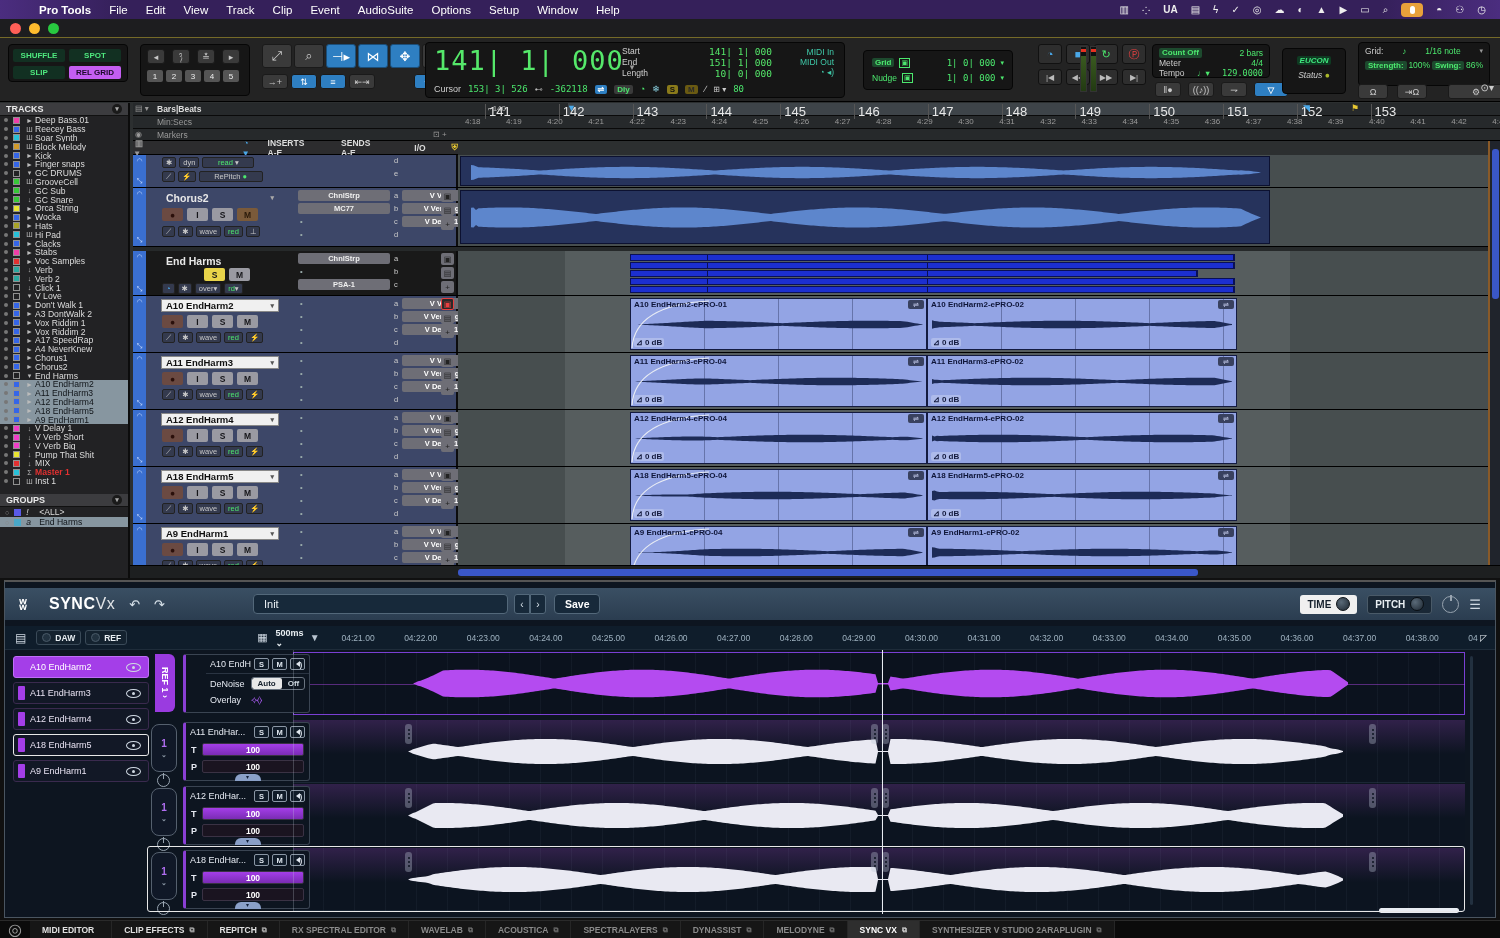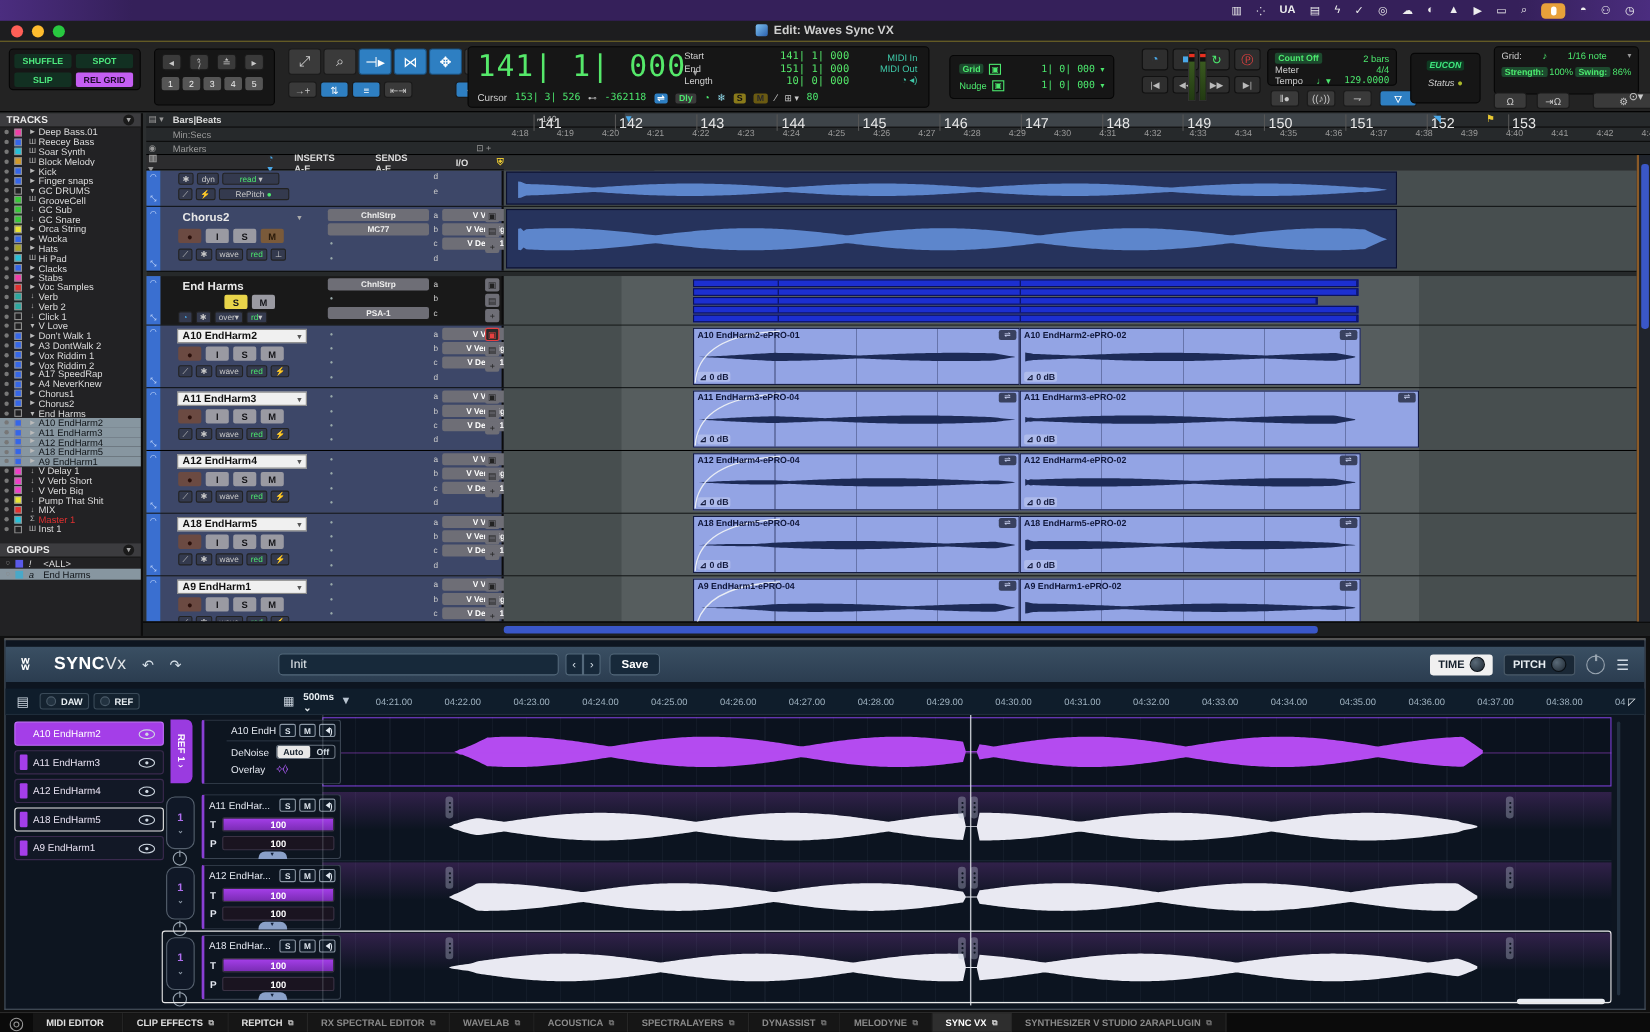--- a/index.html
+++ b/index.html
@@ -42,21 +42,21 @@
   
   #editwin{position:absolute;top:102px;left:0;width:1500px;height:476px;background:#2c2f30;}
   #tsidebar{position:absolute;top:1px;left:0;width:130px;height:475px;background:#222224;border-right:2px solid #0c0c0c;}
   .phead{height:13px;background:#3c3c3f;color:#e8e8e8;font-size:9px;font-weight:bold;display:flex;align-items:center;padding:0 6px;border-bottom:1px solid #111;}
   .phead .circ{margin-left:auto;width:10px;height:10px;border-radius:50%;background:#1a1a1a;color:#aaa;font-size:7px;display:flex;align-items:center;justify-content:center;}
   .titem{height:8.8px;display:flex;align-items:center;font-size:8.6px;color:#ddd;white-space:nowrap;overflow:hidden;padding-left:4px;}
   .titem .tdot{width:4px;height:4px;border-radius:50%;background:#777;margin-right:5px;flex:none;}
   .titem .tchip{width:7px;height:7px;border:1px solid #909090;margin-right:4px;flex:none;}
   .titem .ticon{width:11px;font-size:7px;color:#bbb;text-align:center;flex:none;}
   .titem.selected{background:#8796a0;color:#101418;}
-  .titem.master .tname{color:#e03030;font-weight:normal;}
+  .titem.master .tname{color:#e03030;font-weight:bold;}
   .gitem{height:10px;display:flex;align-items:center;font-size:8.6px;color:#ddd;padding-left:5px;gap:5px;}
   .gitem.selected{background:#8796a0;color:#101418;}
   .gitem .gchip{width:7px;height:7px;}
   
   #rulers{position:absolute;top:1px;left:133px;right:0;height:38px;background:#26292b;border-bottom:1px solid #000;}
   .rrow{position:relative;height:13px;border-bottom:1px solid #0a0a0a;color:#b8b8b8;font-size:8.5px;}
   .rlab{position:absolute;left:24px;top:1px;font-weight:bold;color:#ddd;}
   .rlab.dim{font-weight:normal;color:#9a9a9a;}
   .barsel{position:absolute;left:435px;width:738px;top:0;bottom:0;background:#3e4449;}
   .bticks{position:absolute;left:352px;top:1px;display:flex;}
@@ -170,20 +170,34 @@
   .seg span{padding:0 6px;line-height:12px;color:#cfd8e0;}
   .seg span.on{background:#e8e8e8;color:#15202c;border-radius:2px;}
 </style>
 </head>
 <body>
 
 <div id="menubar">
   <span class="apple"></span>
 
   <div style="display:flex"></div>
+  <div style="display:flex" id="menuItems">
+      <span class="mi bold">Pro Tools</span>
+      <span class="mi">File</span>
+      <span class="mi">Edit</span>
+      <span class="mi">View</span>
+      <span class="mi">Track</span>
+      <span class="mi">Clip</span>
+      <span class="mi">Event</span>
+      <span class="mi">AudioSuite</span>
+      <span class="mi">Options</span>
+      <span class="mi">Setup</span>
+      <span class="mi">Window</span>
+      <span class="mi">Help</span>
+    </div>
   <div class="mright">
     <span>▥</span>
     <span>⁘</span>
     <span style="font-weight:bold">UA</span>
     <span>▤</span>
     <span>ϟ</span>
     <span>✓</span>
     <span>◎</span>
     <span>☁</span>
     <span>◐</span>
@@ -197,21 +211,20 @@
     <span>◓</span>
     <span>⚇</span>
     <span>◷</span>
   </div>
 </div>
 
 <div id="titlebar">
   <span class="tl r"></span>
   <span class="tl y"></span>
   <span class="tl g"></span>
-  <span class="ttl"><span class="appico"></span><span>Edit: Waves Sync VX</span></span>
 </div>
 
 <div id="toolbar">
   <div class="panel" style="left:8px;top:6px;width:120px;height:38px;display:flex;flex-wrap:wrap;padding:2px;">
 
   <div class="modebtn">SHUFFLE</div>
       <div class="modebtn">SPOT</div>
       <div class="modebtn">SLIP</div>
       <div class="modebtn acc">REL GRID</div>
     </div>
@@ -877,21 +890,21 @@
               <svg class="wv" width="297" height="51">
                 <polygon points="4,25.5 6.5,25.30959200666164 9,25.203758225510402 11.5,25.112269563439764 14,24.977883149462393 16.5,24.84176938631806 19,24.704448313211653 21.5,24.566446590072086 24,24.428295734591224 26.5,24.290530342382368 29,24.153686295286565 31.5,24.01829896289049 34,23.884901402341765 36.5,23.754022561556674 39,23.626185490910906 41.5,23.50190556848643 44,23.381688743917017 46.5,23.266029805830883 49,23.155410677832187 51.5,23.050298747893187 54,22.9511452359464 56.5,22.858383604370903 59,22.77242801595965 61.5,22.693671843834995 64,22.62248623764864 66.5,22.559218750259227 69,22.504192028927314 71.5,22.457702574902655 74,22.42001957510415 76.5,22.49857747115229 79,22.58053952773949 81.5,22.66573979970721 84,22.754005785617306 86.5,22.8451587770084 89,22.939014220219523 91.5,23.035382090048156 94,23.134067274486394 96.5,23.234869969756044 99,23.33758608484304 101.5,23.442007654711972 104,23.547923261364268 106.5,23.655118461887355 109,23.763376222628306 111.5,23.872477358612837 114,23.982200977319973 116.5,24.092324925913914 119,24.15722998453822 121.5,24.046974625378343 124,23.936988451600836 126.5,23.82749414762578 129,23.71871340200501 131.5,23.610866458578485 134,23.504171670555817 136.5,23.39884505842559 139,23.295099872587738 141.5,23.193146161594278 144,23.093190346872852 146.5,22.995434804793778 149,22.90007745692714 151.5,22.807311369319155 154,22.717324361599474 156.5,22.63029862671054 159,22.546410362029203 161.5,22.46582941262717 164,22.388718927392826 166.5,22.315235028710443 169,22.245526496365727 171.5,22.179734466317576 174,22.117992144945983 176.5,22.060424539354628 179,22.00714820427424 181.5,21.958271006079073 184,21.913891904394326 186.5,21.874100751736776 189,21.838978111594084 191.5,21.808595095311286 194,21.783013218114608 196.5,21.76228427456416 199,21.746450233687632 201.5,21.735543154007384 204,21.729585118632865 206.5,21.728588190549875 209,21.73255438819713 211.5,21.74147568137963 214,21.75533400752705 216.5,21.77410130826427 219,21.79773958622 221.5,21.826200981958483 224,21.859427870878484 226.5,21.897352979883415 229,21.9398995235864 231.5,21.986981359774404 234,22.038503163816806 236.5,22.0943606216652 239,22.154440641053696 241.5,22.21862158047212 244,22.286773495448486 246.5,22.35875840164219 249,22.434430554215133 251.5,22.51363674291519 254,22.59621660227465 256.5,22.682002936295508 259,22.770822056964178 261.5,22.862494135910428 264,22.956833568498332 266.5,23.053649349612293 269,23.152745460377076 271.5,23.253921265029106 274,23.46412332127852 276.5,23.81839323882809 279,24.147501874545956 281.5,24.450780305414483 284,24.72766595940443 286.5,24.97770432670744 289,25.20055034158066 291.5,25.395969431071276 291.5,25.604030568928724 289,25.79944965841934 286.5,26.02229567329256 284,26.27233404059557 281.5,26.549219694585517 279,26.852498125454044 276.5,27.18160676117191 274,27.53587667872148 271.5,27.746078734970894 269,27.847254539622924 266.5,27.946350650387707 264,28.043166431501668 261.5,28.137505864089572 259,28.229177943035822 256.5,28.317997063704492 254,28.40378339772535 251.5,28.48636325708481 249,28.565569445784867 246.5,28.64124159835781 244,28.713226504551514 241.5,28.78137841952788 239,28.845559358946304 236.5,28.9056393783348 234,28.961496836183194 231.5,29.013018640225596 229,29.0601004764136 226.5,29.102647020116585 224,29.140572129121516 221.5,29.173799018041517 219,29.20226041378 216.5,29.22589869173573 214,29.24466599247295 211.5,29.25852431862037 209,29.26744561180287 206.5,29.271411809450125 204,29.270414881367135 201.5,29.264456845992616 199,29.253549766312368 196.5,29.23771572543584 194,29.216986781885392 191.5,29.191404904688714 189,29.161021888405916 186.5,29.125899248263224 184,29.086108095605674 181.5,29.041728993920927 179,28.99285179572576 176.5,28.939575460645372 174,28.882007855054017 171.5,28.820265533682424 169,28.754473503634273 166.5,28.684764971289557 164,28.611281072607174 161.5,28.53417058737283 159,28.453589637970797 156.5,28.36970137328946 154,28.282675638400526 151.5,28.192688630680845 149,28.09992254307286 146.5,28.004565195206222 144,27.906809653127148 141.5,27.806853838405722 139,27.704900127412262 136.5,27.60115494157441 134,27.495828329444183 131.5,27.389133541421515 129,27.28128659799499 126.5,27.17250585237422 124,27.063011548399164 121.5,26.953025374621657 119,26.84277001546178 116.5,26.907675074086086 114,27.017799022680027 111.5,27.127522641387163 109,27.236623777371694 106.5,27.344881538112645 104,27.452076738635732 101.5,27.557992345288028 99,27.66241391515696 96.5,27.765130030243956 94,27.865932725513606 91.5,27.964617909951844 89,28.060985779780477 86.5,28.1548412229916 84,28.245994214382694 81.5,28.33426020029279 79,28.41946047226051 76.5,28.50142252884771 74,28.57998042489585 71.5,28.542297425097345 69,28.495807971072686 66.5,28.440781249740773 64,28.37751376235136 61.5,28.306328156165005 59,28.22757198404035 56.5,28.141616395629097 54,28.0488547640536 51.5,27.949701252106813 49,27.844589322167813 46.5,27.733970194169117 44,27.618311256082983 41.5,27.49809443151357 39,27.373814509089094 36.5,27.245977438443326 34,27.115098597658235 31.5,26.98170103710951 29,26.846313704713435 26.5,26.709469657617632 24,26.571704265408776 21.5,26.433553409927914 19,26.295551686788347 16.5,26.15823061368194 14,26.022116850537607 11.5,25.887730436560236 9,25.796241774489598 6.5,25.69040799333836 4,25.5" fill="#1d2b57"></polygon>
               </svg>
               <svg class="fadecurve" width="80" height="50">
                 <path d="M1,49 Q4,6 78,2" stroke="#e8ecf4" fill="none" stroke-width="1.2"></path>
               </svg>
               <span class="clipname">A11 EndHarm3-ePRO-04</span>
               <span class="warp">⇌</span>
               <span class="gainbadge">⊿ <span>0 dB</span></span>
             </div>
-            <div class="clip" style="left:469px;width:363px;">
+            <div class="clip" style="left:469px;width:310px;">
               <div class="grid"></div>
               <svg class="wv" width="310" height="51">
                 <polygon points="4,23.012479061736208 6.5,23.741582213298656 9,23.651395322810444 11.5,24.014979628424307 14,24.125179765599075 16.5,24.124365476096216 19,24.01416698757945 21.5,23.904304108701353 24,23.794999274251996 26.5,23.686473789172133 29,23.578947380486376 31.5,23.47263775243099 34,23.36776014567726 36.5,23.264526901542624 39,23.16314703207211 41.5,23.06382579686032 44,22.96676428747093 46.5,22.87215902029496 49,22.780201538672213 51.5,22.691078025081517 54,22.60496892418476 56.5,22.522048577488164 59,22.44248487036025 61.5,22.366438892121387 64,22.29406460989292 66.5,22.225508556866387 69,22.16090953562385 71.5,22.100398337110136 74,22.044097475825797 76.5,21.992120941777195 79,21.9445739696856 81.5,21.90155282592292 84,21.863144613605122 86.5,21.829427096238238 89,21.800468540273798 91.5,21.776327576892626 94,21.757053083296697 96.5,21.742684083749538 99,21.733249670565403 101.5,21.728768945207293 104,21.729250979613013 106.5,21.7346947978276 109,21.7450893779793 111.5,21.76041367459509 114,21.780636661210565 116.5,21.80571739318794 119,21.835605090614933 121.5,21.870239241116764 124,21.90954972237299 126.5,21.953456944091304 129,22.00187200915062 131.5,22.054696893587426 134,22.111824645060764 136.5,22.17313959939421 139,22.23851761475629 141.5,22.307826323005287 144,22.380925397689477 146.5,22.45766683816027 149,22.537895269222926 151.5,22.621448255718256 154,22.708156631398296 156.5,22.79784484143018 159,22.89033129783466 161.5,22.98542874713975 164,23.08294464950498 166.5,23.182681568548837 169,23.28443757108993 171.5,23.388006635992692 174,23.493179071289802 176.5,23.599741938736756 179,23.707479484939043 181.5,23.81617357817905 184,23.92560415005828 186.5,24.035549641060623 189,24.14578744913471 191.5,24.103761845178887 194,23.993609124592844 196.5,23.883833636293502 199,23.774657638134837 201.5,23.66630217420817 204,23.55898662730334 206.5,23.452928274733587 209,23.34834184842317 211.5,23.245439100148655 214,23.14442837281385 216.5,23.045514178626696 219,22.94889678503186 221.5,22.85477180923763 224,22.76332982215789 226.5,22.674755962571133 229,22.58922956227773 231.5,22.50692378301427 234,22.42800526586023 236.5,22.352633793846742 239,22.280961968450505 241.5,22.213134900628006 244,22.149289917015373 246.5,22.089556281888854 249,22.034054935448864 251.5,21.982898248957365 254,21.936189797224493 256.5,21.894024148904933 259,21.856486675028698 261.5,21.823653376154002 264,21.79559072849207 266.5,21.772355549315538 269,21.753994881922864 271.5,21.740545900391766 274,21.732035834314388 276.5,21.728481913666677 279,21.729891333923593 281.5,21.736261241490702 284,21.747578739481753 286.5,21.857225390984688 289,22.34221164773108 291.5,22.82542993978681 294,23.305030327255476 296.5,23.779184560802207 299,24.246092195228005 301.5,24.70398661278144 304,25.151140939197862 304,25.848859060802138 301.5,26.29601338721856 299,26.753907804771995 296.5,27.220815439197793 294,27.694969672744524 291.5,28.17457006021319 289,28.65778835226892 286.5,29.142774609015312 284,29.252421260518247 281.5,29.263738758509298 279,29.270108666076407 276.5,29.271518086333323 274,29.267964165685612 271.5,29.259454099608234 269,29.246005118077136 266.5,29.227644450684462 264,29.20440927150793 261.5,29.176346623845998 259,29.143513324971302 256.5,29.105975851095067 254,29.063810202775507 251.5,29.017101751042635 249,28.965945064551136 246.5,28.910443718111146 244,28.850710082984627 241.5,28.786865099371994 239,28.719038031549495 236.5,28.647366206153258 234,28.57199473413977 231.5,28.49307621698573 229,28.41077043772227 226.5,28.325244037428867 224,28.23667017784211 221.5,28.14522819076237 219,28.05110321496814 216.5,27.954485821373304 214,27.85557162718615 211.5,27.754560899851345 209,27.65165815157683 206.5,27.547071725266413 204,27.44101337269666 201.5,27.33369782579183 199,27.225342361865163 196.5,27.116166363706498 194,27.006390875407156 191.5,26.896238154821113 189,26.85421255086529 186.5,26.964450358939377 184,27.07439584994172 181.5,27.18382642182095 179,27.292520515060957 176.5,27.400258061263244 174,27.506820928710198 171.5,27.611993364007308 169,27.71556242891007 166.5,27.817318431451163 164,27.91705535049502 161.5,28.01457125286025 159,28.10966870216534 156.5,28.20215515856982 154,28.291843368601704 151.5,28.378551744281744 149,28.462104730777074 146.5,28.54233316183973 144,28.619074602310523 141.5,28.692173676994713 139,28.76148238524371 136.5,28.82686040060579 134,28.888175354939236 131.5,28.945303106412574 129,28.99812799084938 126.5,29.046543055908696 124,29.09045027762701 121.5,29.129760758883236 119,29.164394909385067 116.5,29.19428260681206 114,29.219363338789435 111.5,29.23958632540491 109,29.2549106220207 106.5,29.2653052021724 104,29.270749020386987 101.5,29.271231054792707 99,29.266750329434597 96.5,29.257315916250462 94,29.242946916703303 91.5,29.223672423107374 89,29.199531459726202 86.5,29.170572903761762 84,29.136855386394878 81.5,29.09844717407708 79,29.0554260303144 76.5,29.007879058222805 74,28.955902524174203 71.5,28.899601662889864 69,28.83909046437615 66.5,28.774491443133613 64,28.70593539010708 61.5,28.633561107878613 59,28.55751512963975 56.5,28.477951422511836 54,28.39503107581524 51.5,28.308921974918483 49,28.219798461327787 46.5,28.12784097970504 44,28.03323571252907 41.5,27.93617420313968 39,27.83685296792789 36.5,27.735473098457376 34,27.63223985432274 31.5,27.52736224756901 29,27.421052619513624 26.5,27.313526210827867 24,27.205000725748004 21.5,27.095695891298647 19,26.98583301242055 16.5,26.875634523903784 14,26.874820234400925 11.5,26.985020371575693 9,27.348604677189556 6.5,27.258417786701344 4,27.987520938263792" fill="#1d2b57"></polygon>
               </svg>
               <span class="clipname">A11 EndHarm3-ePRO-02</span>
               <span class="warp">⇌</span>
               <span class="gainbadge">⊿ <span>0 dB</span></span>
             </div>
           </div>
         </div>

